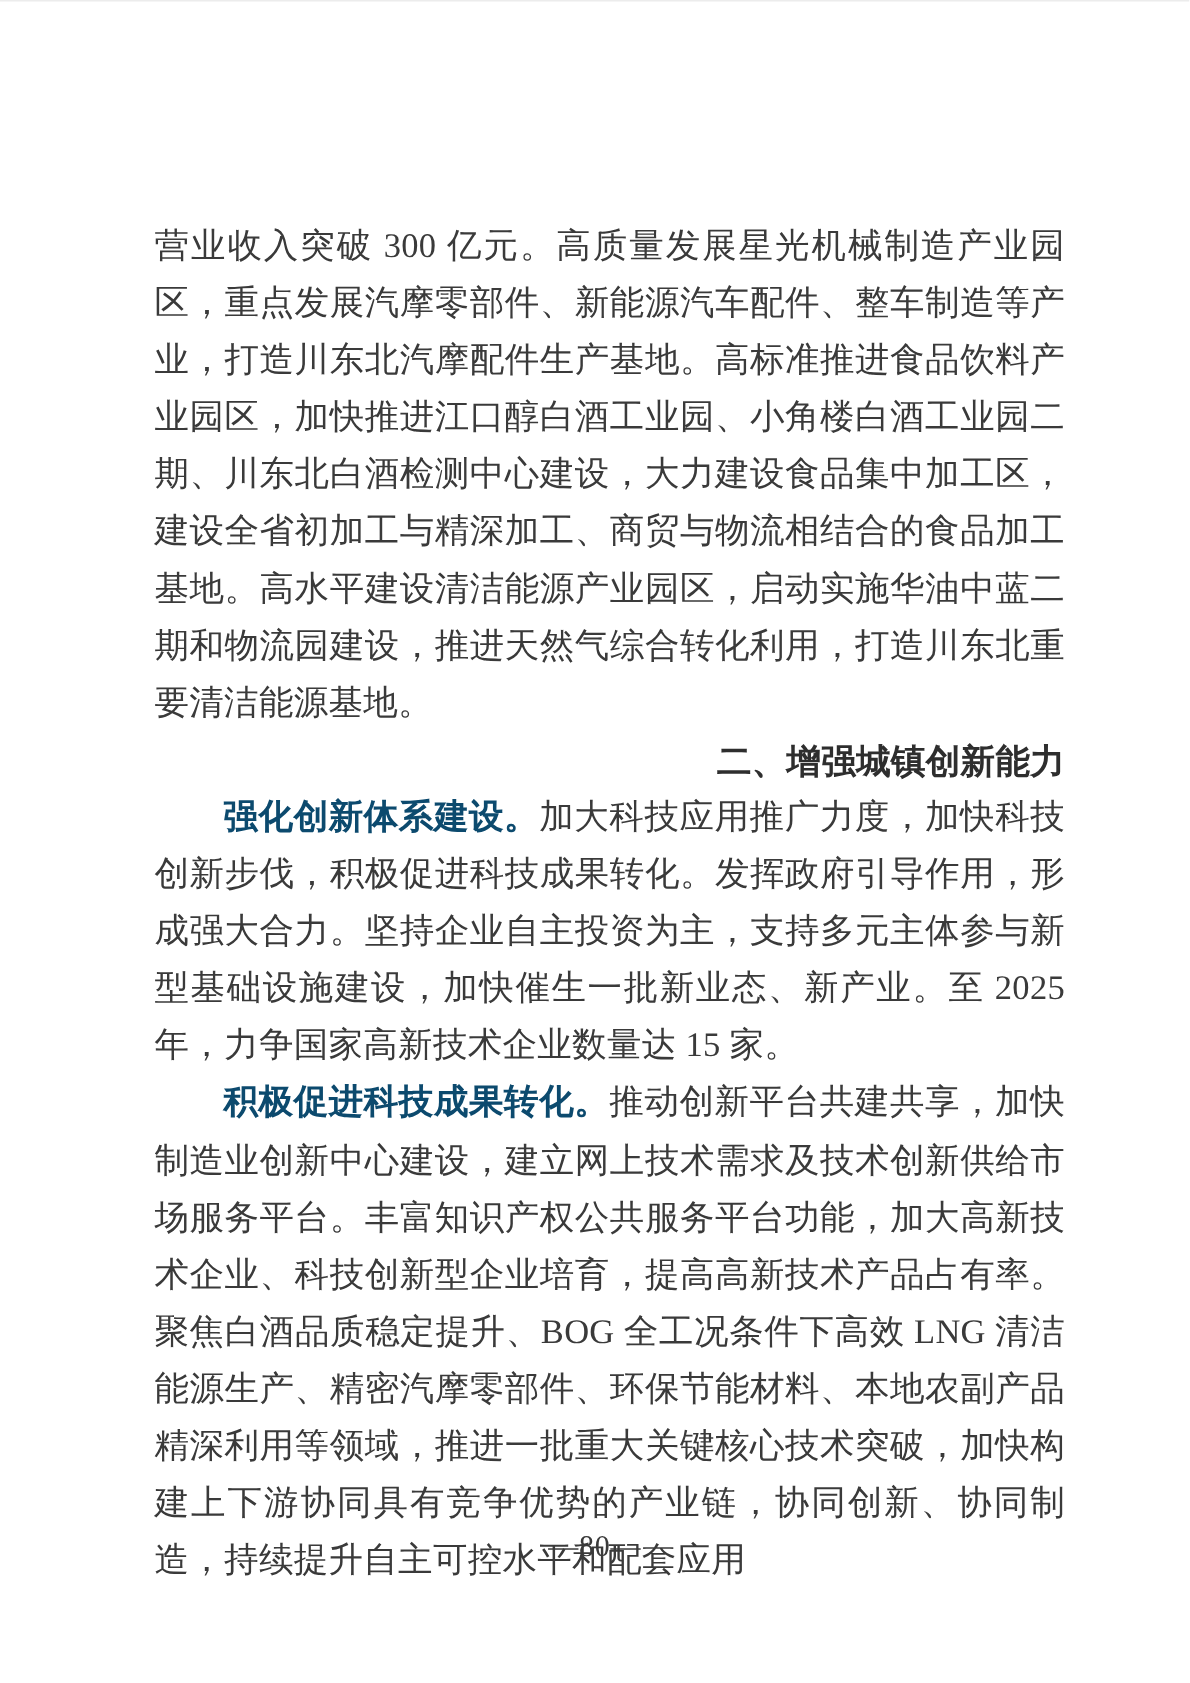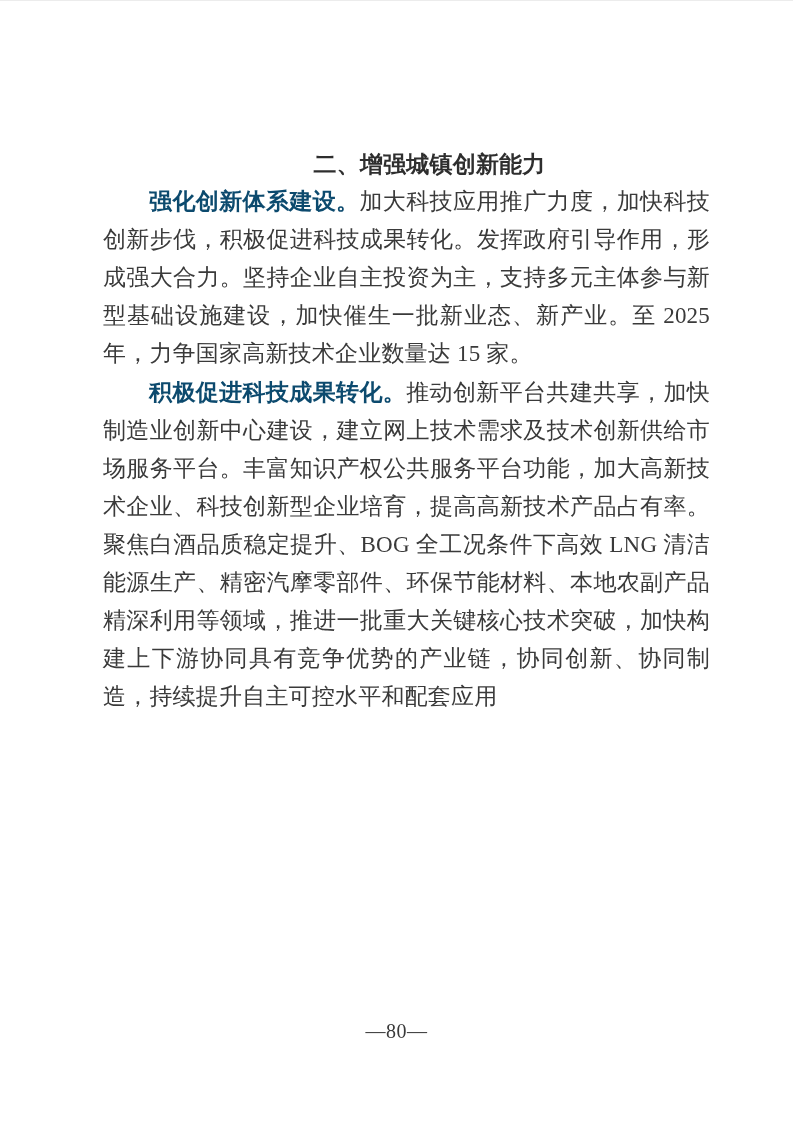--- a/index.html
+++ b/index.html
@@ -35,21 +35,21 @@
     text-indent: 2em;
   }
   .heading {
     margin: 0;
     font-size: 23px;
     line-height: 38.1px;
     text-indent: 2em;
     font-weight: 700;
     color: #2e2e2e;
     font-family: "Liberation Sans", "DejaVu Sans", sans-serif;
-    text-align: center;
+    text-align: right;
   }
   .lead {
     font-weight: 700;
     color: #0c4a6e;
   }
   .footer {
     position: absolute;
     left: 0;
     right: 0;
     top: 1019px;
@@ -58,18 +58,19 @@
     line-height: 22px;
     color: #3a3a3a;
     letter-spacing: 0.5px;
   }
 </style>
 </head>
 <body>
 
 <div class="page">
   <div class="content">
+    <p>营业收入突破 300 亿元。高质量发展星光机械制造产业园区，重点发展汽摩零部件、新能源汽车配件、整车制造等产业，打造川东北汽摩配件生产基地。高标准推进食品饮料产业园区，加快推进江口醇白酒工业园、小角楼白酒工业园二期、川东北白酒检测中心建设，大力建设食品集中加工区，建设全省初加工与精深加工、商贸与物流相结合的食品加工基地。高水平建设清洁能源产业园区，启动实施华油中蓝二期和物流园建设，推进天然气综合转化利用，打造川东北重要清洁能源基地。</p>
     <h2 class="heading">二、增强城镇创新能力</h2>
     <p class="indented"><span class="lead">强化创新体系建设。</span><span>加大科技应用推广力度，加快科技创新步伐，积极促进科技成果转化。发挥政府引导作用，形成强大合力。坚持企业自主投资为主，支持多元主体参与新型基础设施建设，加快催生一批新业态、新产业。至 2025 年，力争国家高新技术企业数量达 15 家。</span></p>
     <p class="indented"><span class="lead">积极促进科技成果转化。</span><span>推动创新平台共建共享，加快制造业创新中心建设，建立网上技术需求及技术创新供给市场服务平台。丰富知识产权公共服务平台功能，加大高新技术企业、科技创新型企业培育，提高高新技术产品占有率。聚焦白酒品质稳定提升、BOG 全工况条件下高效 LNG 清洁能源生产、精密汽摩零部件、环保节能材料、本地农副产品精深利用等领域，推进一批重大关键核心技术突破，加快构建上下游协同具有竞争优势的产业链，协同创新、协同制造，持续提升自主可控水平和配套应用</span></p>
   </div>
   <div class="footer">—80—</div>
 </div>
 
 </body></html>

